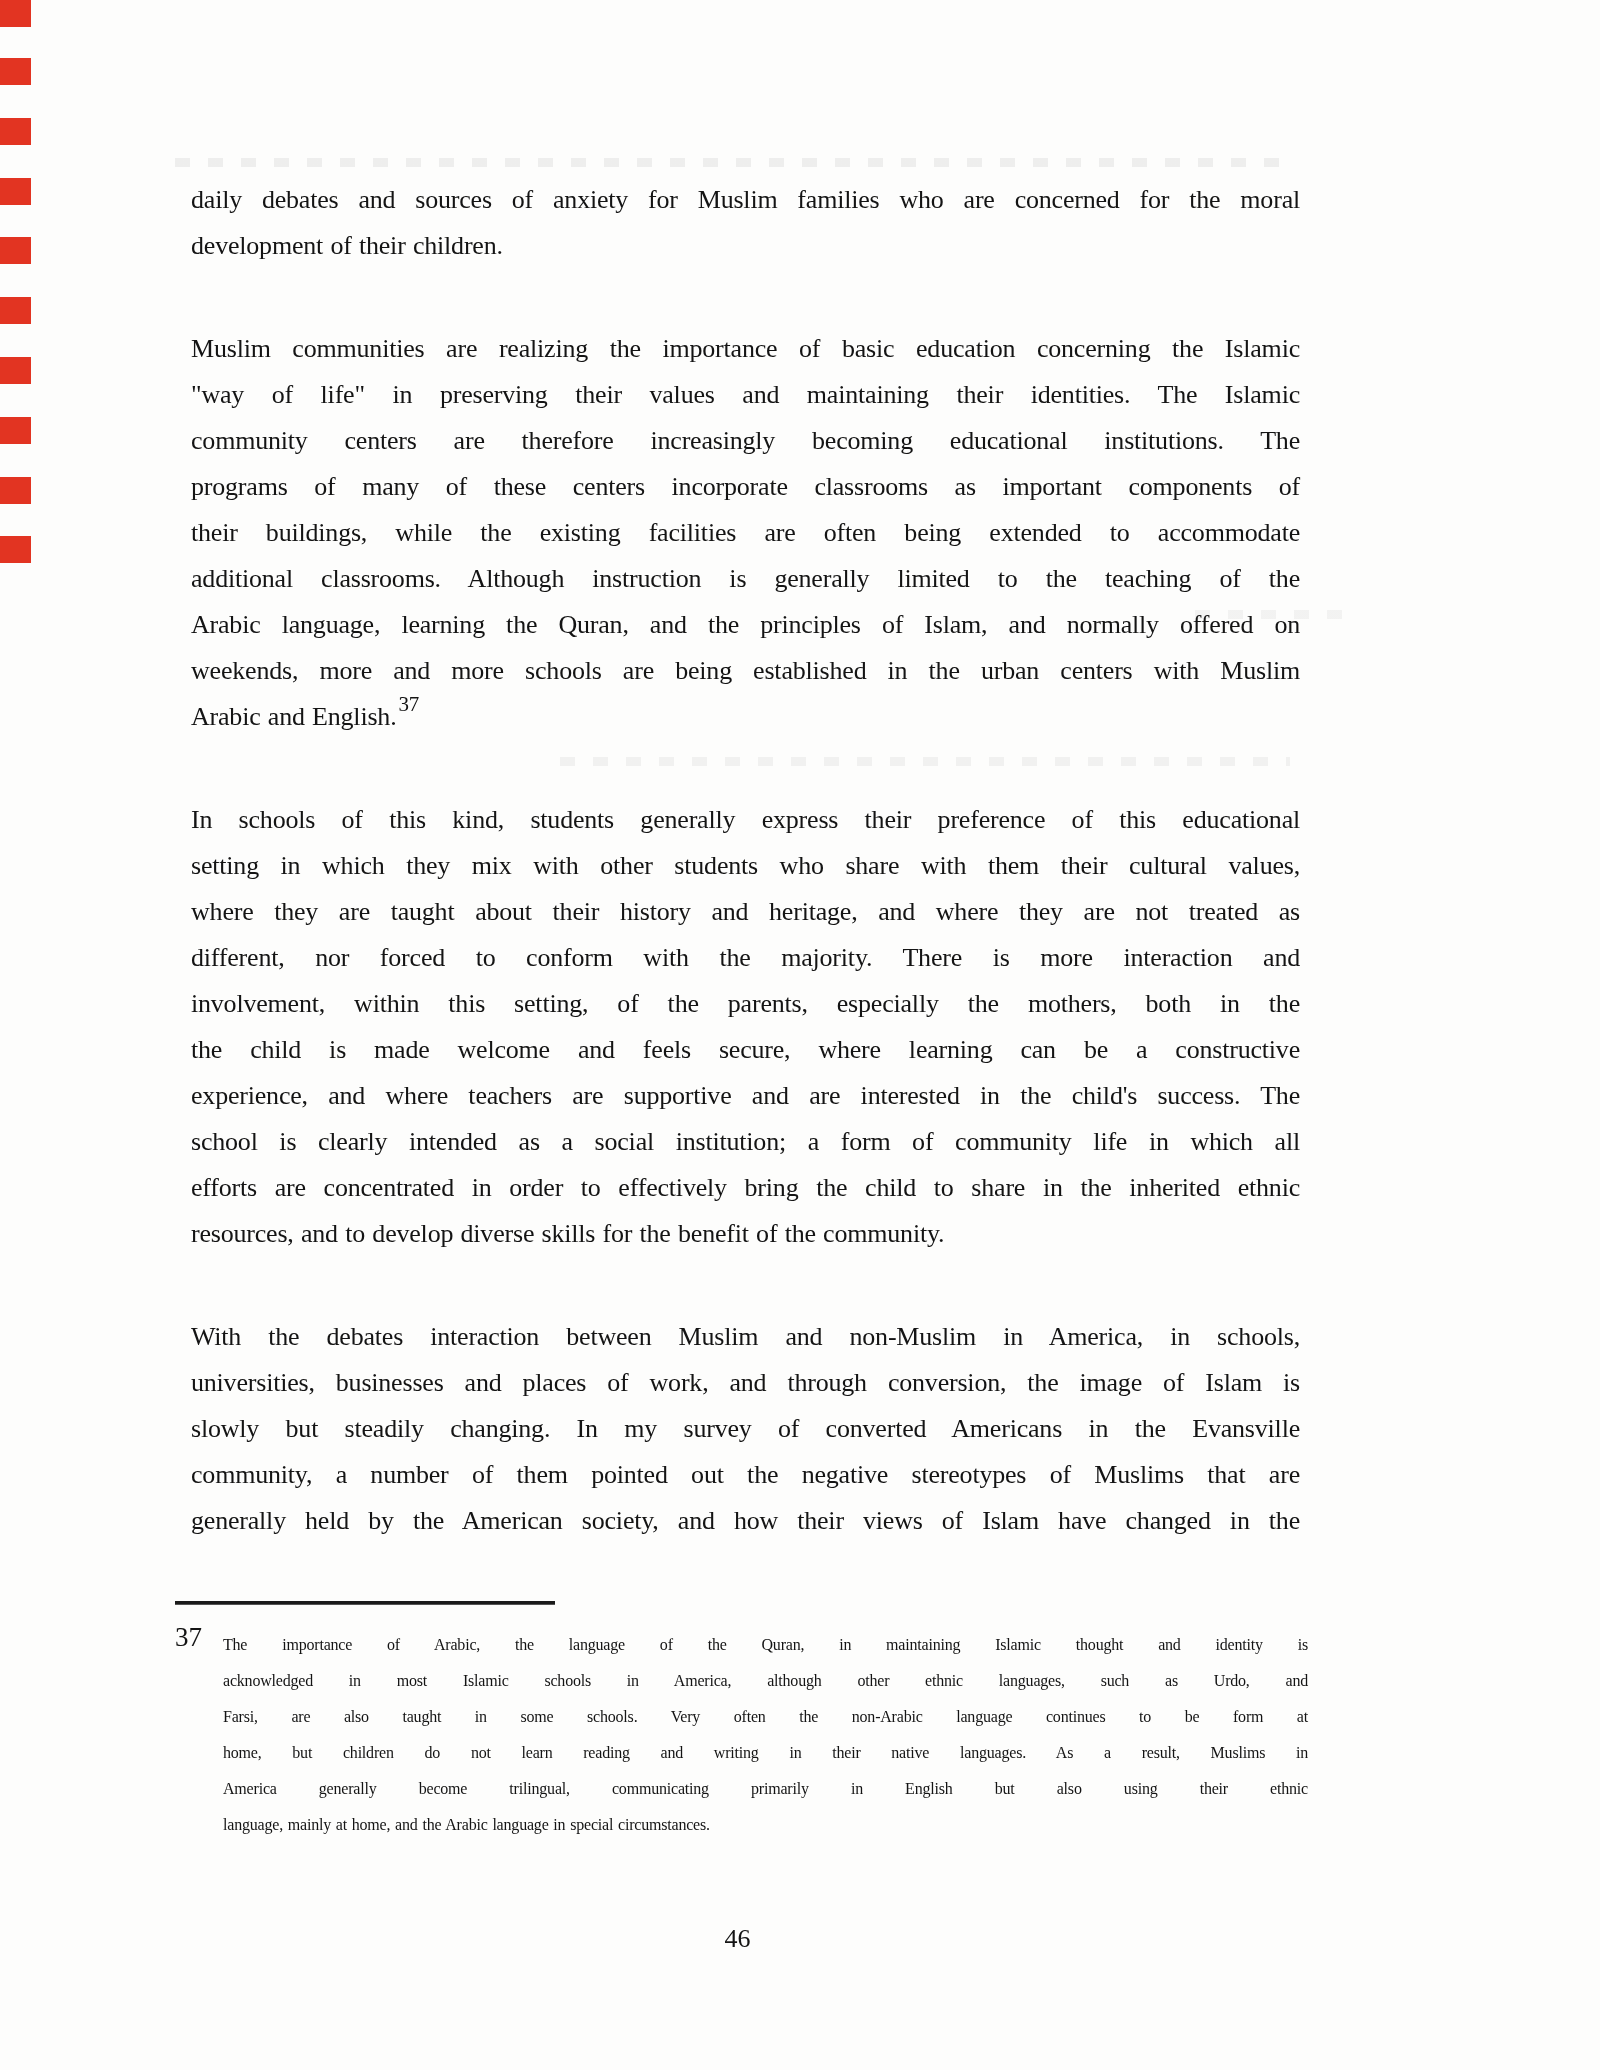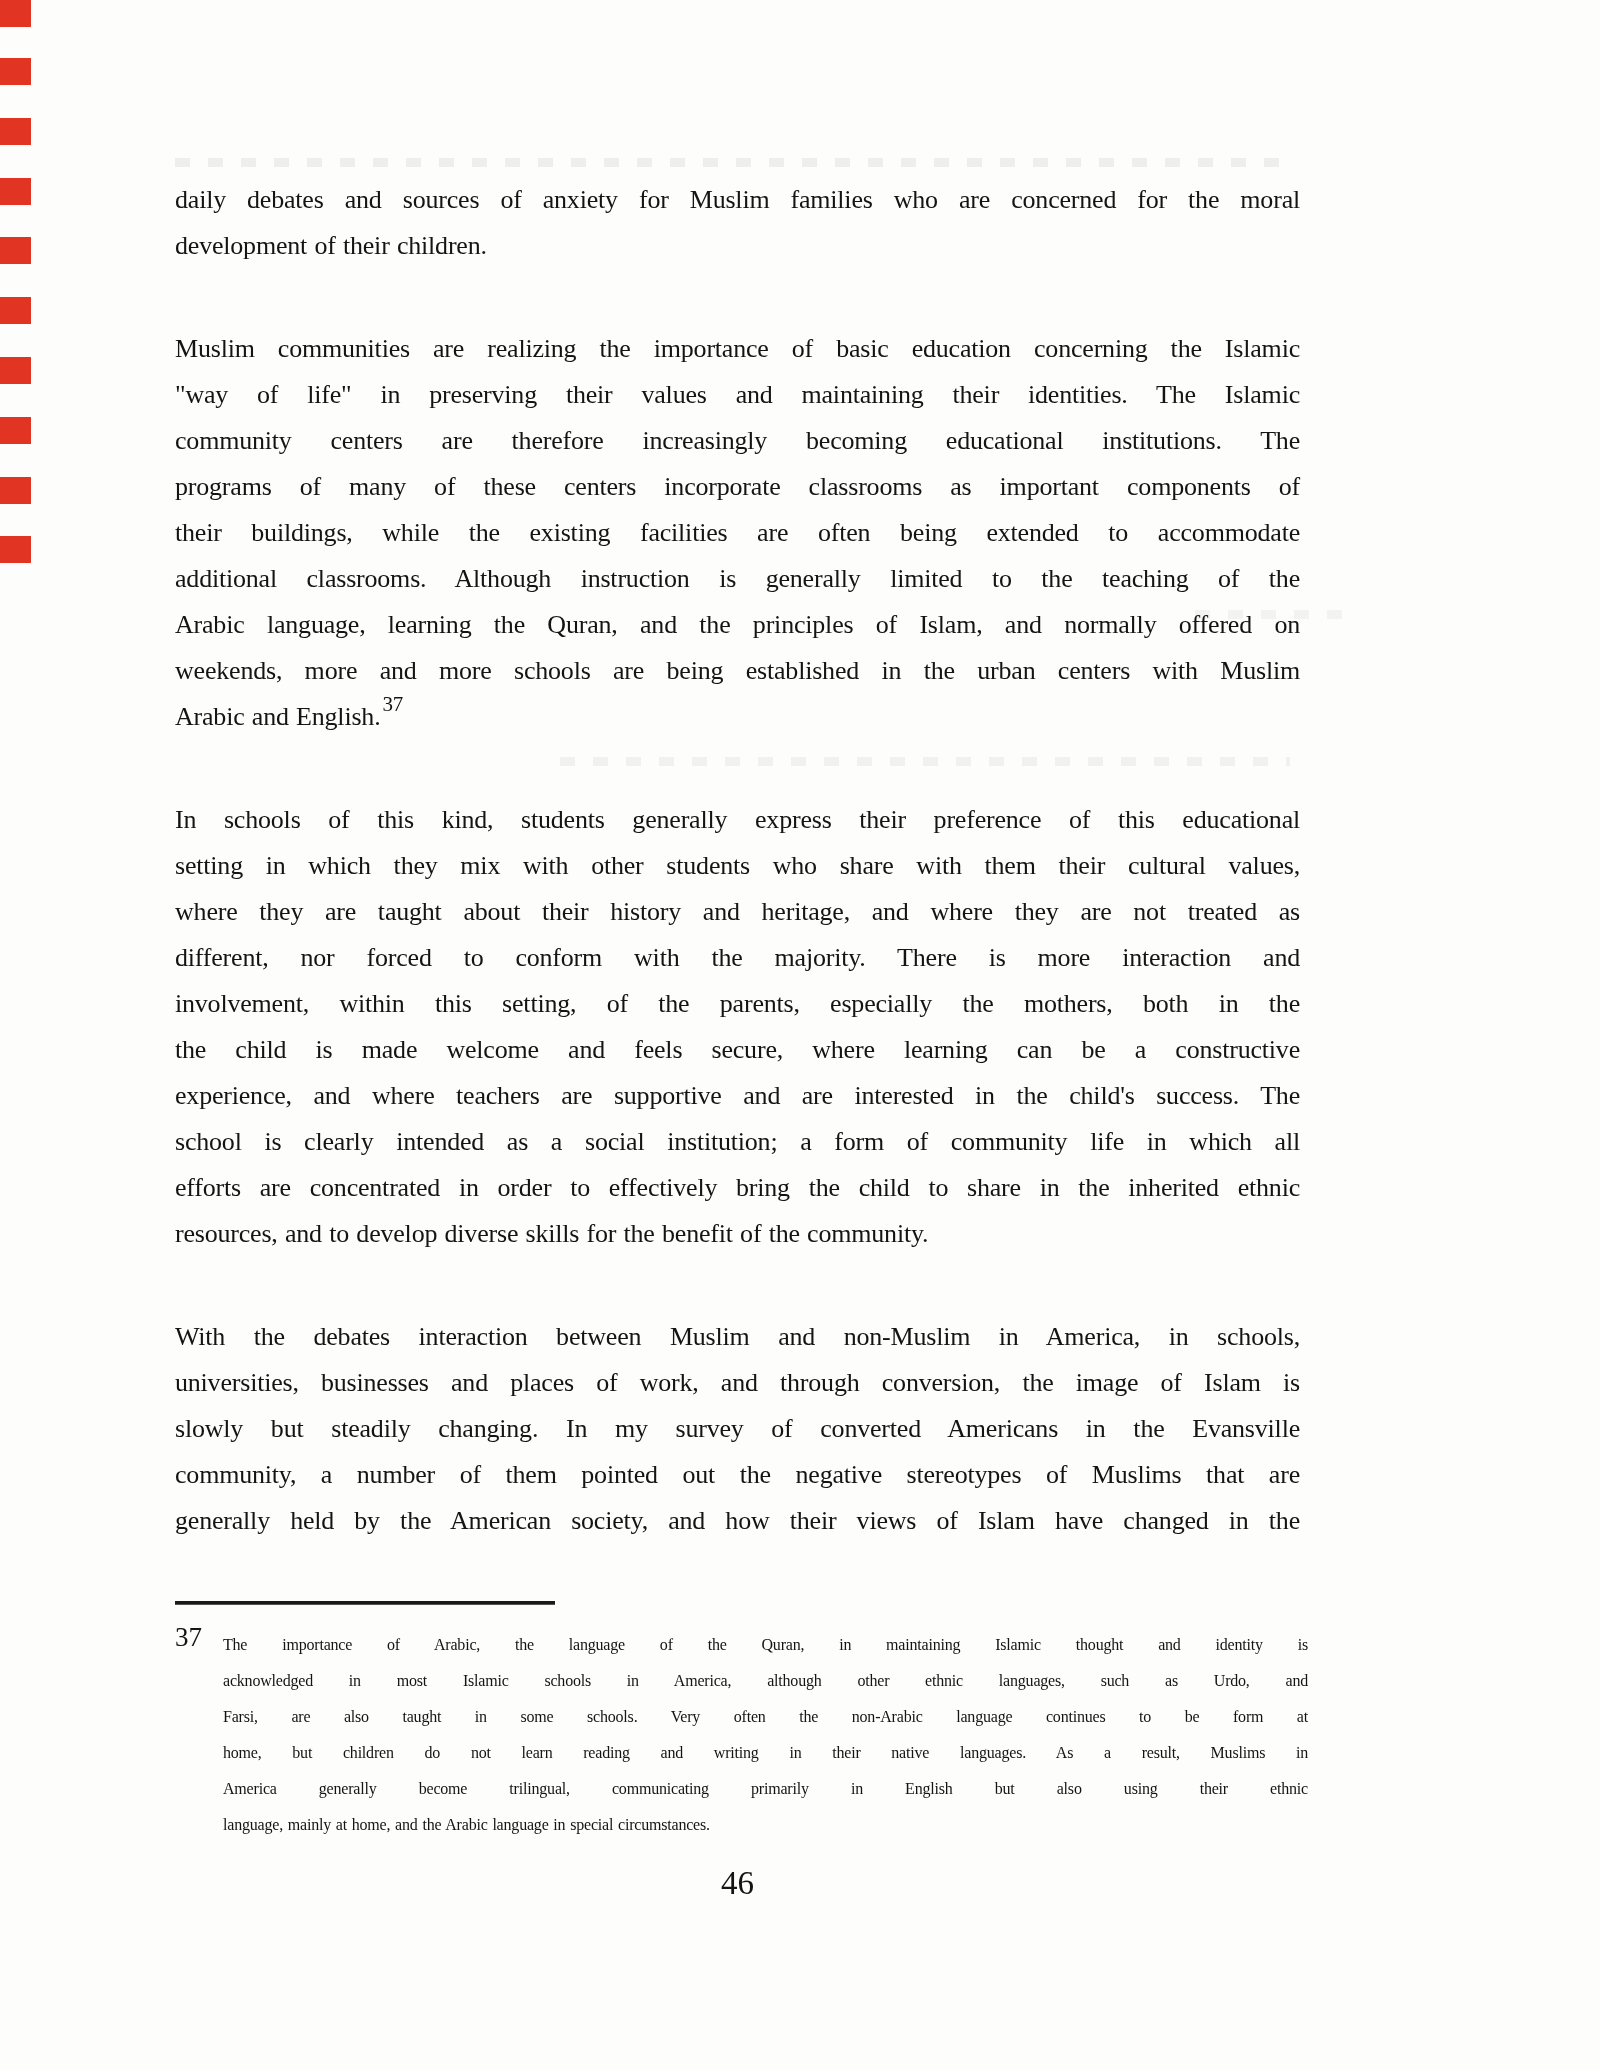--- a/index.html
+++ b/index.html
@@ -39,21 +39,21 @@
   .n2 { left: 560px; top: 757px; width: 730px; opacity: .8; }
   .n3 { left: 1195px; top: 610px; width: 160px; opacity: .7; }
 
   .content {
     position: absolute;
     left: 175px;
     top: 177px;
     width: 1125px;
   }
 
-  .para { margin-bottom: 57px; }
+  .para { margin-bottom: 57px; margin-left: 16px; }
 
   .line {
     font-size: 26px;
     letter-spacing: -0.2px;
     word-spacing: 1px;
     height: 46px;
     line-height: 46px;
     white-space: nowrap;
     text-align: justify;
     text-align-last: justify;
@@ -93,23 +93,23 @@
   }
   .fn-marker {
     position: absolute;
     left: 0;
     top: -5px;
     font-size: 27px;
     font-weight: 500;
   }
 
   .pageno {
-    margin-top: 20px;
+    margin-top: 76px;
     text-align: center;
-    font-size: 33px;
+    font-size: 26px;
     line-height: 40px;
     font-weight: 500;
   }
 </style>
 </head>
 <body>
 
 <div class="page">
 
   <div>

